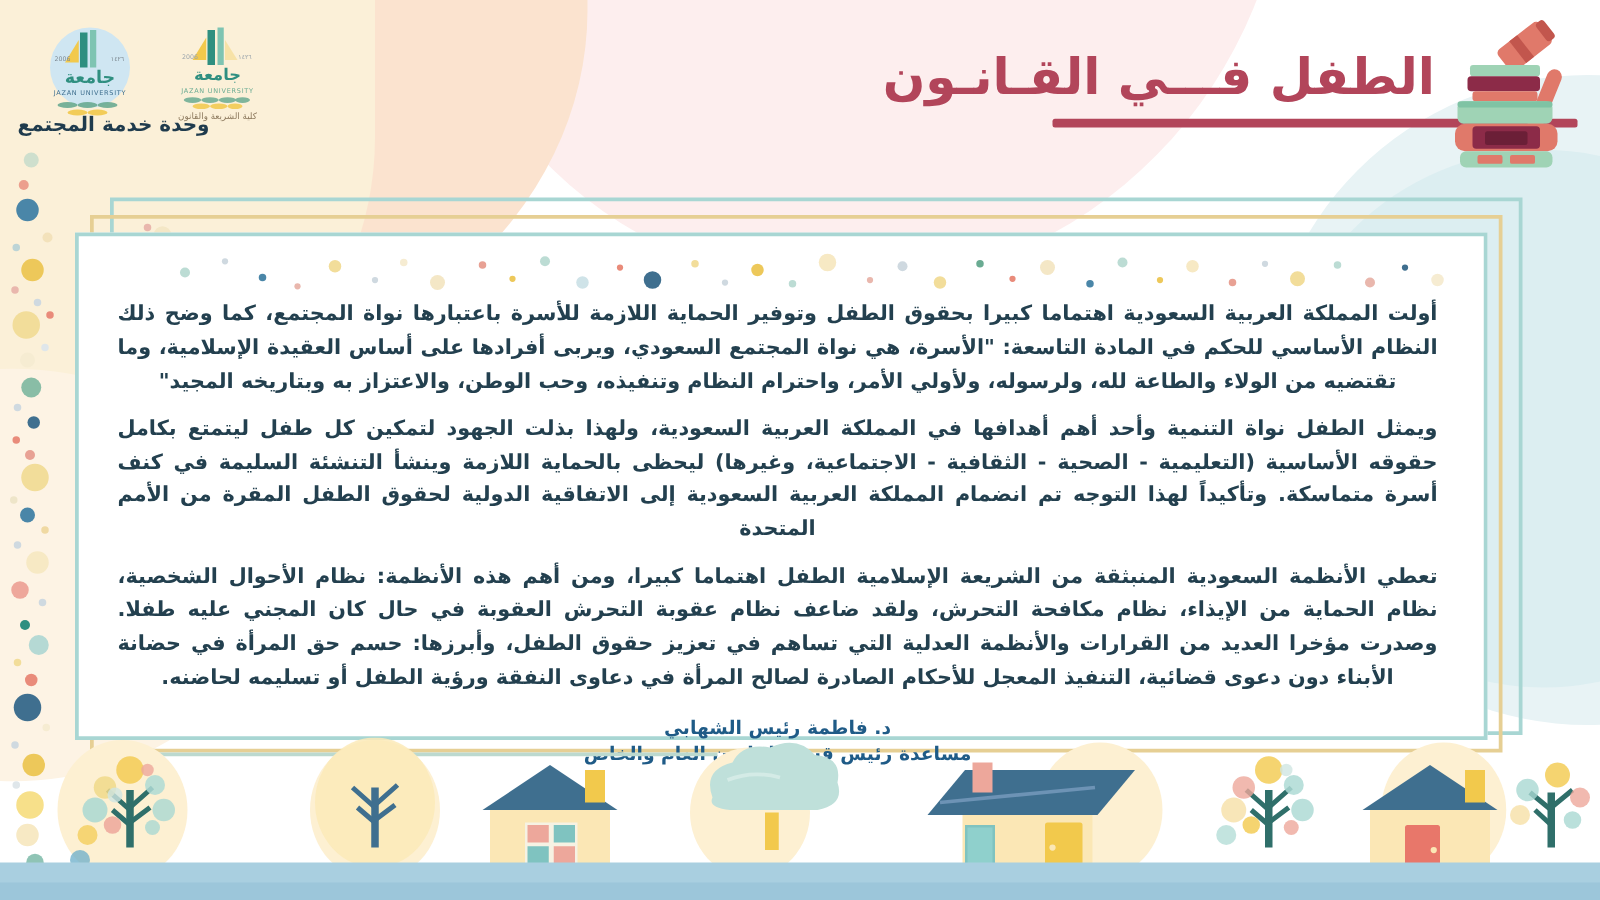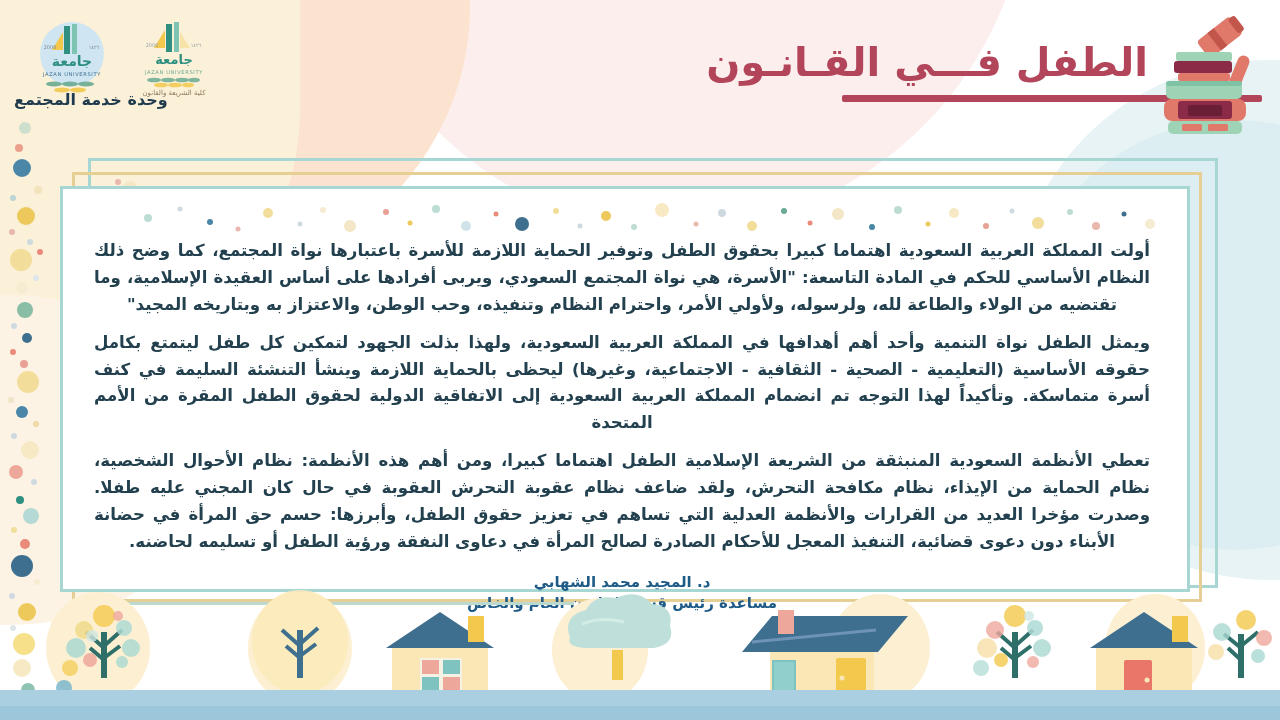--- a/index.html
+++ b/index.html
@@ -313,21 +313,21 @@
       <circle cx="1006" cy="18" r="2.5" fill="#3f6f8f"></circle>
       <circle cx="1032" cy="28" r="5" fill="#f6ecd2"></circle>
     </svg>
 
     <p class="para p1">أولت المملكة العربية السعودية اهتماما كبيرا بحقوق الطفل وتوفير الحماية اللازمة للأسرة باعتبارها نواة المجتمع، كما وضح ذلك النظام الأساسي للحكم في المادة التاسعة: "الأسرة، هي نواة المجتمع السعودي، ويربى أفرادها على أساس العقيدة الإسلامية، وما تقتضيه من الولاء والطاعة لله، ولرسوله، ولأولي الأمر، واحترام النظام وتنفيذه، وحب الوطن، والاعتزاز به وبتاريخه المجيد"</p>
     <p class="para">ويمثل الطفل نواة التنمية وأحد أهم أهدافها في المملكة العربية السعودية، ولهذا بذلت الجهود لتمكين كل طفل ليتمتع بكامل حقوقه الأساسية (التعليمية - الصحية - الثقافية - الاجتماعية، وغيرها) ليحظى بالحماية اللازمة وينشأ التنشئة السليمة في كنف أسرة متماسكة. وتأكيداً لهذا التوجه تم انضمام المملكة العربية السعودية إلى الاتفاقية الدولية لحقوق الطفل المقرة من الأمم المتحدة</p>
     <p class="para">تعطي الأنظمة السعودية المنبثقة من الشريعة الإسلامية الطفل اهتماما كبيرا، ومن أهم هذه الأنظمة: نظام الأحوال الشخصية، نظام الحماية من الإيذاء، نظام مكافحة التحرش، ولقد ضاعف نظام عقوبة التحرش العقوبة في حال كان المجني عليه طفلا. وصدرت مؤخرا العديد من القرارات والأنظمة العدلية التي تساهم في تعزيز حقوق الطفل،  وأبرزها: حسم حق المرأة في حضانة الأبناء دون دعوى قضائية، التنفيذ المعجل للأحكام الصادرة لصالح المرأة في دعاوى النفقة ورؤية الطفل أو تسليمه لحاضنه.</p>
 
     <div class="sig">
       <div class="sig-rule"></div>
-      <div class="sig-name">د. المجيد محمد الشهابي</div>
+      <div class="sig-name">د. فاطمة رئيس الشهابي</div>
       <div class="sig-role">مساعدة رئيس قسم القانون العام والخاص</div>
     </div>
   </div>
 
   <div class="village">
     <svg width="1280" height="130" viewBox="0 0 1280 130">
 
       <ellipse cx="98" cy="58" rx="52" ry="56" fill="#fdf0d2"></ellipse>
       <ellipse cx="300" cy="58" rx="52" ry="56" fill="#fdf0d2"></ellipse>
       <ellipse cx="600" cy="60" rx="48" ry="52" fill="#fdf0d2"></ellipse>

